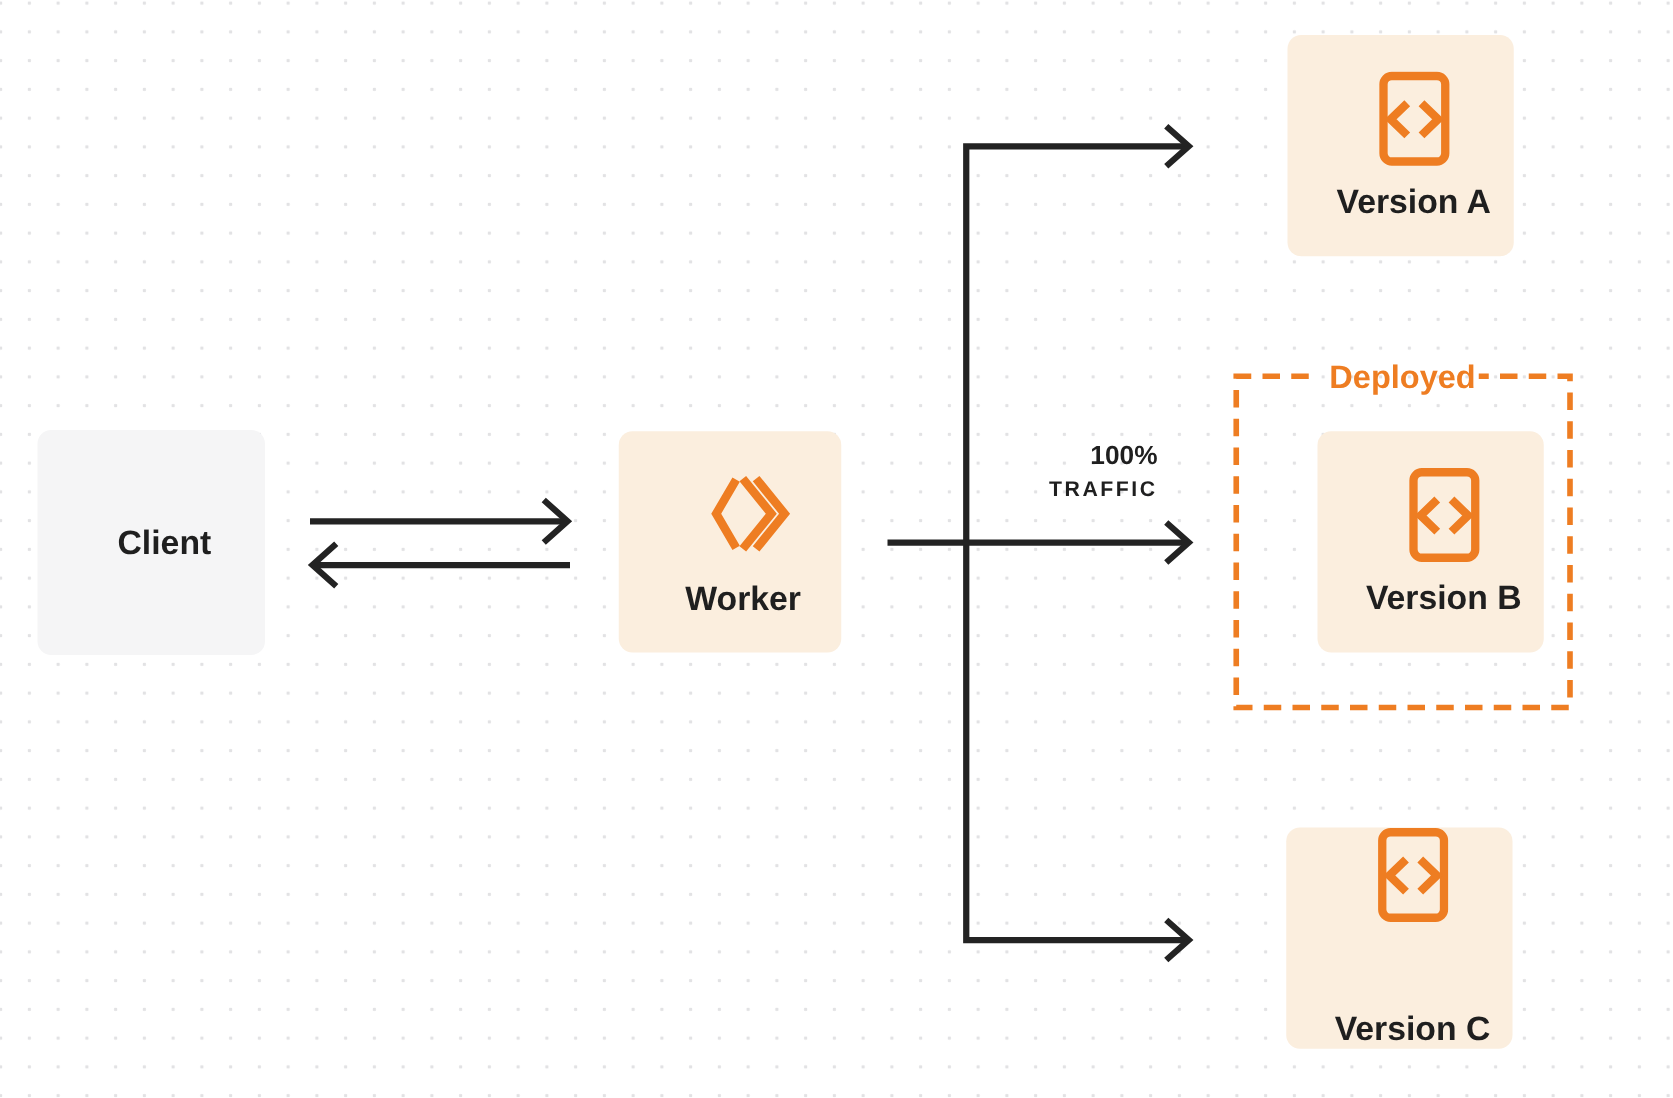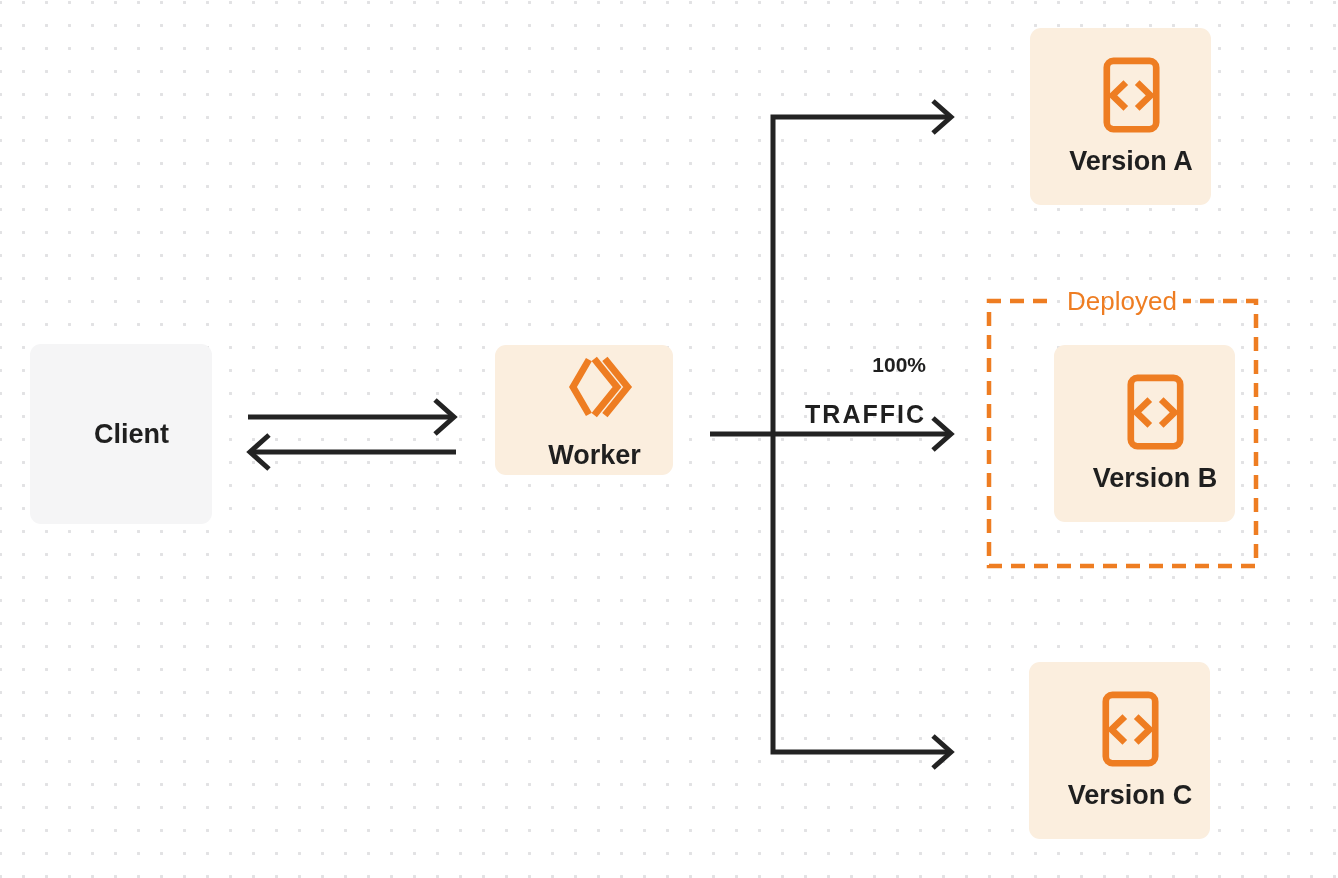--- a/index.html
+++ b/index.html
@@ -47,55 +47,55 @@
     line-height: 32px;
     white-space: nowrap;
   }
   .client-node {
     left: 30px; top: 344px;
     width: 182px; height: 180px;
     background: var(--node-gray);
   }
   .worker-node {
     left: 495px; top: 345px;
-    width: 178px; height: 130px;
+    width: 178px; height: 177px;
     background: var(--node-cream);
     gap: 14px;
   }
   .version-node {
     width: 181px; height: 177px;
     background: var(--node-cream);
     gap: 12px;
   }
   .version-a-node { left: 1030px; top: 28px; }
   .version-b-node { left: 1032px; top: 345px; margin-left: 22px; }
-  .version-c-node { left: 1029px; top: 662px; }
+  .version-c-node { left: 1029px; top: 662px; justify-content: space-between; }
   .worker-icon-svg { width: 76px; height: 76px; display: block; }
   .doc-icon-svg { width: 57px; height: 76px; display: block; }
   .deployed-label {
     position: absolute;
     left: 987px; top: 286px;
     width: 270px; height: 30px;
     text-align: center;
-    font-weight: 400;
+    font-weight: 700;
     font-size: 26px;
     line-height: 30px;
     color: var(--accent-orange);
     white-space: nowrap;
   }
   .traffic-label {
     position: absolute;
     left: 786px; top: 352px;
     width: 140px;
     text-align: right;
     color: var(--label-dark);
     font-weight: 700;
   }
   .traffic-line1 { font-size: 21px; line-height: 26px; }
-  .traffic-line2 { font-size: 25px; line-height: 28px; letter-spacing: 2px; margin-top: 22px; }
+  .traffic-line2 { font-size: 17px; line-height: 28px; letter-spacing: 2px; }
 </style>
 </head>
 <body>
 
 <div class="canvas">
 
   <svg class="overlay" viewBox="0 0 1338 878" fill="none" xmlns="http://www.w3.org/2000/svg">
 
     <g stroke="#232323" stroke-width="5">
       <path d="M 248 417 H 452"></path>

